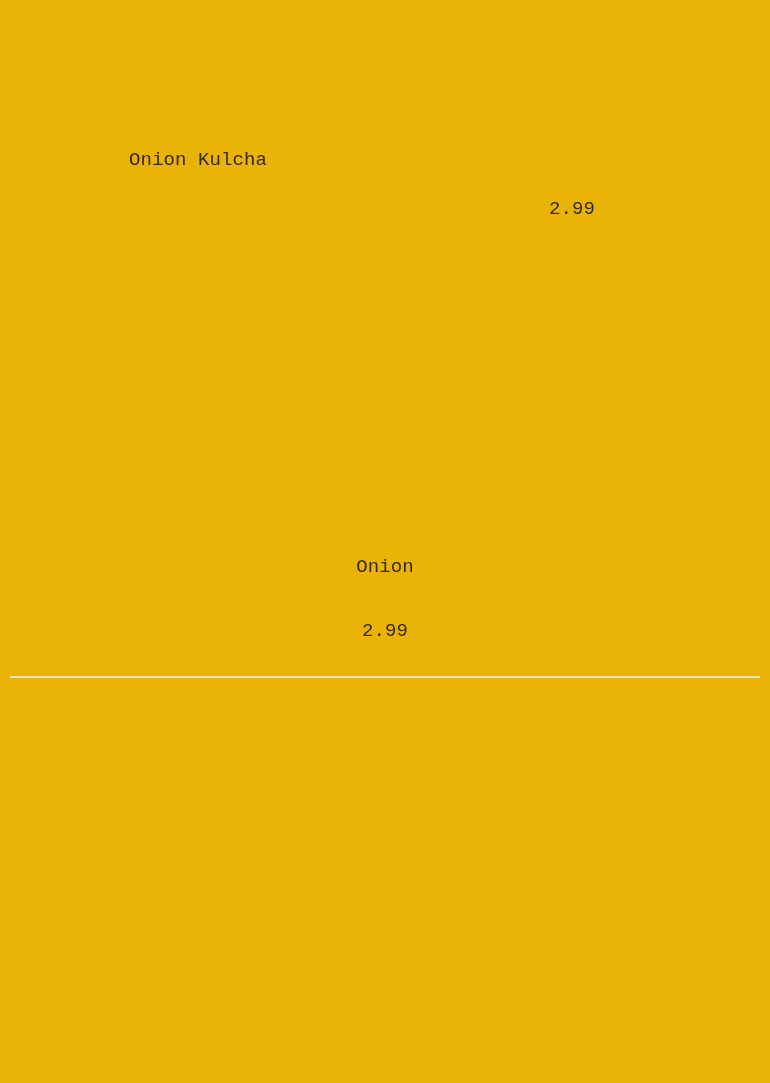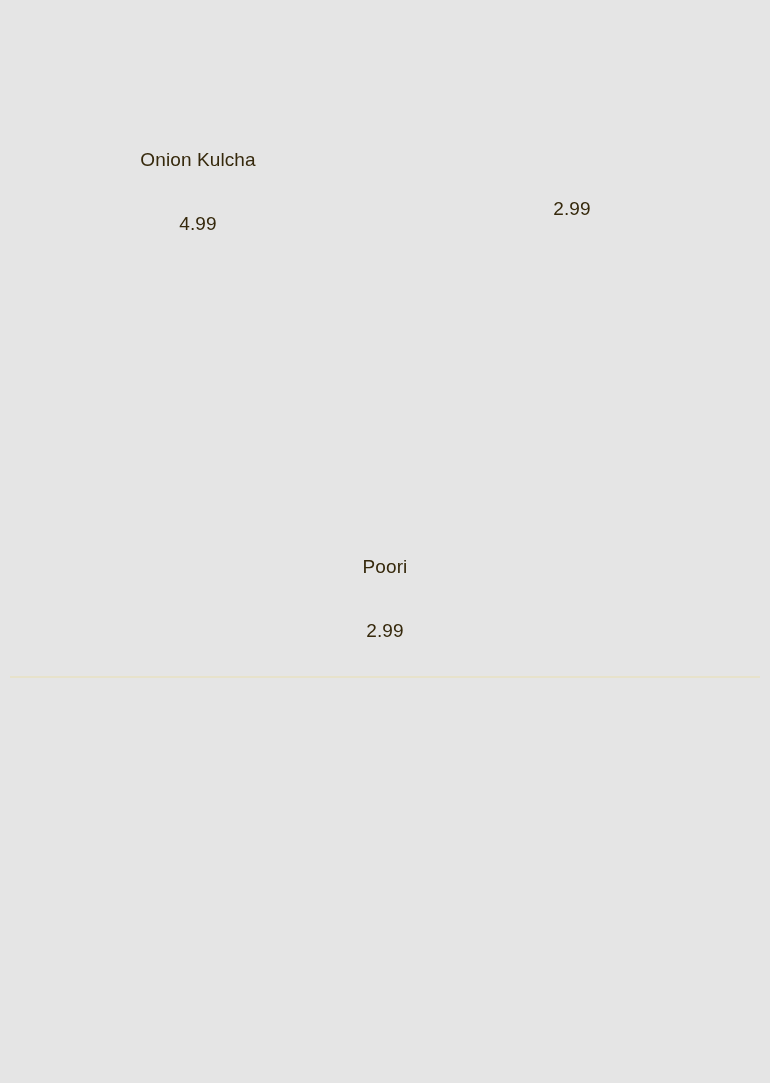--- a/index.html
+++ b/index.html
@@ -15,22 +15,23 @@
     background: #FCBD1E;
     font-family: "Liberation Sans", sans-serif;
     color: #3b2f10;
     -webkit-font-smoothing: antialiased;
   }
 
   .menu-page {
     position: relative;
     width: 770px;
     height: 1083px;
-    background: #e5e5e5;
+    background: #eab308;
     overflow: hidden;
+    font-family: Liberation Mono, monospace;
   }
 
   
   .menu-section {
     position: absolute;
     left: 0;
     width: 770px;
   }
   #section-0 { top: 0; height: 677px; }
   #section-1 { top: 679px; height: 404px; }
@@ -106,31 +107,30 @@
 <body>
 
 <div class="menu-page">
 
   <div class="menu-section" id="section-0">
     <div class="section-grid">
 
       <div class="menu-item" id="item-onion-kulcha">
         <span class="item-image">Onion Kulcha</span>
         <span class="item-name">Onion Kulcha</span>
-        <span class="item-price">4.99</span>
       </div>
 
       <div class="menu-item" id="item-poori">
         <span class="item-image">Poori</span>
         <span class="item-price">2.99</span>
       </div>
 
       <div class="menu-item" id="item-roti">
         <span class="item-image">Roti</span>
-        <span class="item-name">Poori</span>
+        <span class="item-name">Onion</span>
         <span class="item-price">2.99</span>
       </div>
 
     </div>
   </div>
 
   <hr class="section-divider">
 
   <div class="menu-section" id="section-1">
     <div class="section-grid">

